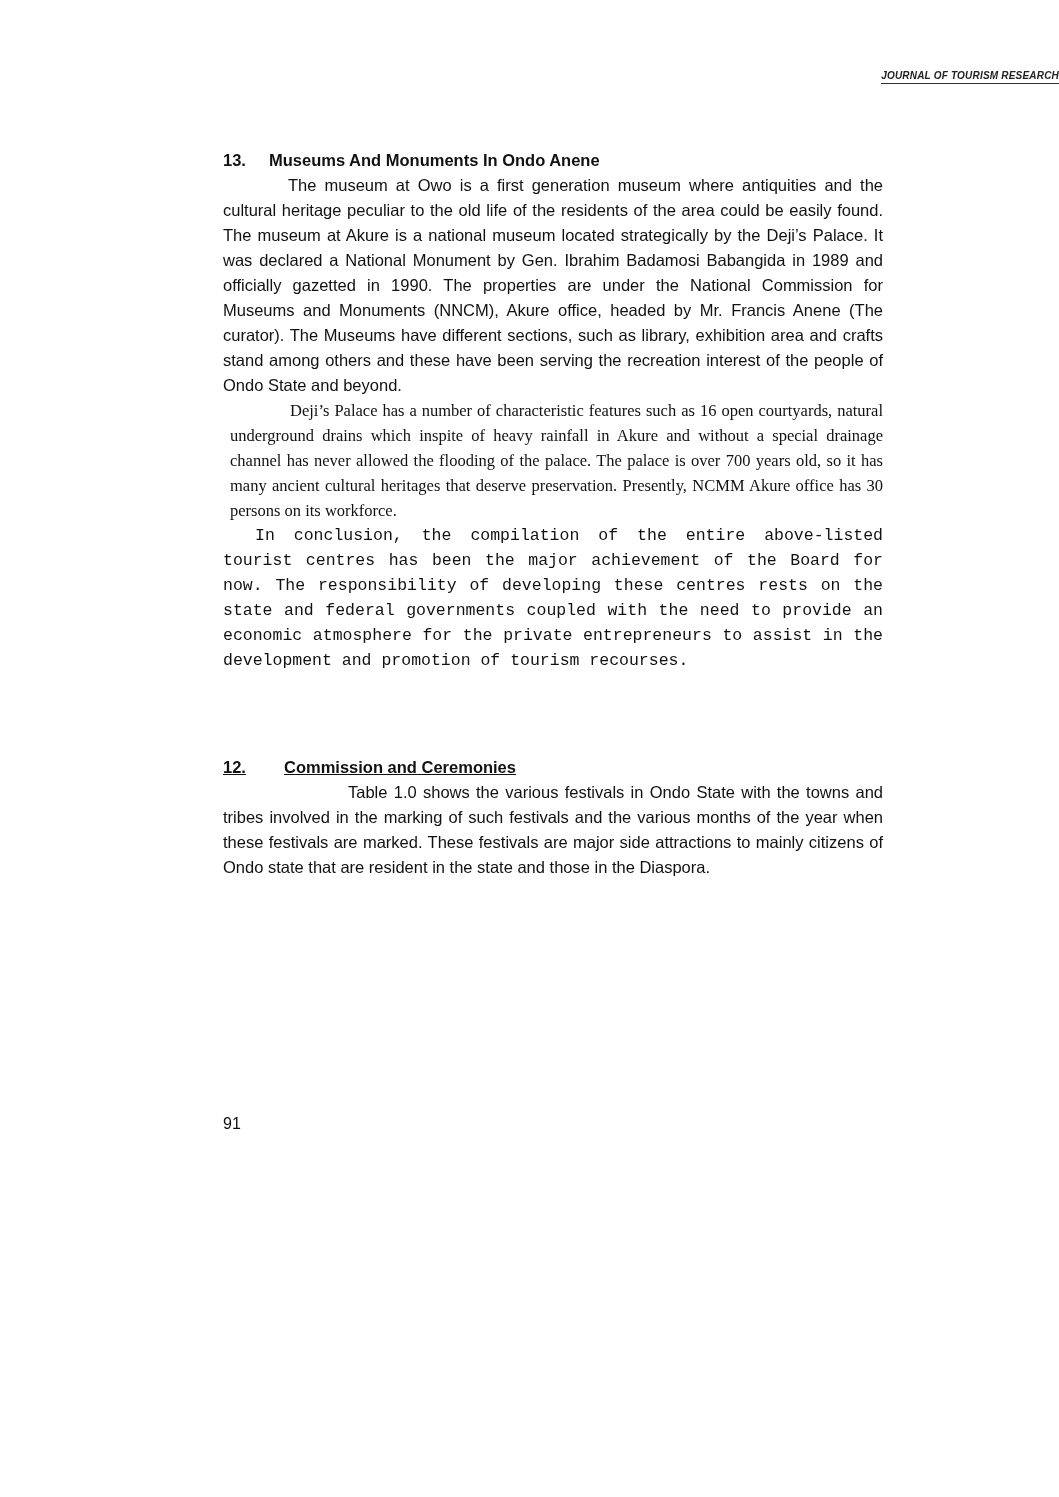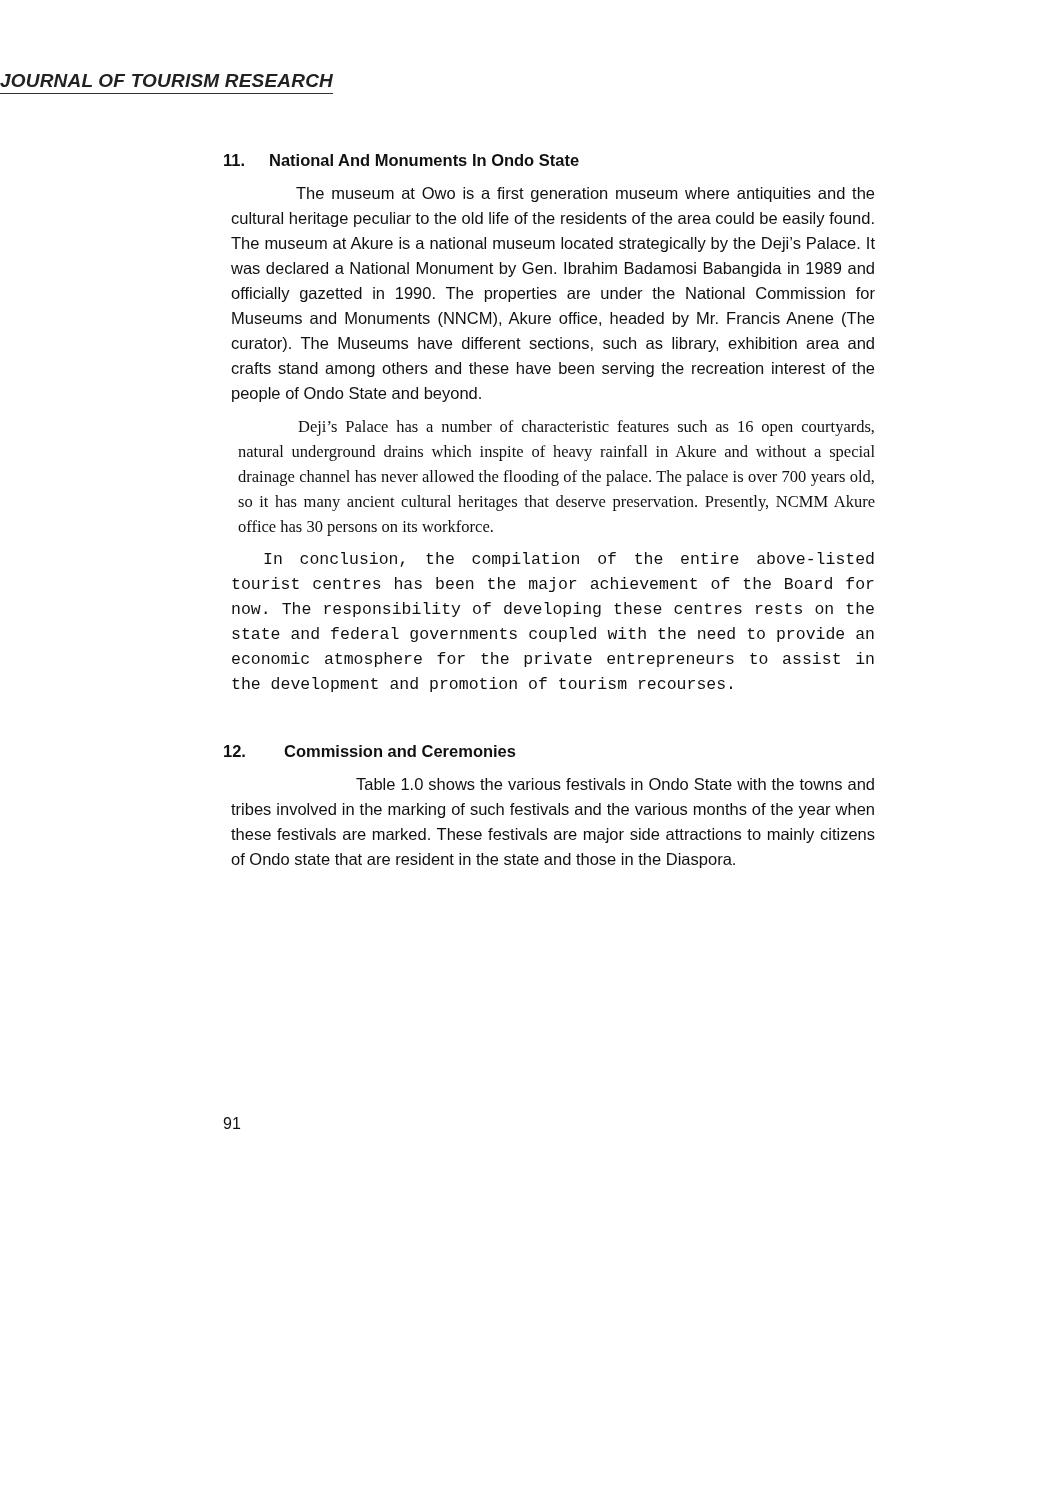--- a/index.html
+++ b/index.html
@@ -14,22 +14,22 @@
     background: #ffffff;
     font-family: "Liberation Sans", sans-serif;
     color: #111111;
     overflow: hidden;
   }
   .journal-header {
     position: absolute;
     top: 70px;
     left: 0;
     width: 100%;
-    text-align: left;
-    font-size: 19px;
+    text-align: right;
+    font-size: 10px;
     font-style: italic;
     font-weight: bold;
     letter-spacing: 0.2px;
     color: #222222;
   }
   .journal-header .underlined {
     border-bottom: 1.5px solid #333333;
     padding-bottom: 2px;
   }
   .content {
@@ -46,40 +46,41 @@
     font-size: 16.5px;
     margin: 0;
   }
   .section-number {
     flex: 0 0 auto;
   }
   .section-heading.first .section-number { width: 46px; }
   .section-heading.second .section-number { width: 61px; }
   p.body-para {
     text-align: justify;
-    margin: 8px;
+    margin: 0;
   }
   .para-1 {
     margin-top: 8px;
     text-indent: 65px;
   }
   .para-2 {
     margin-top: 25px;
     text-indent: 60px;
     padding-left: 7px;
     padding-right: -2px;
     font-family: Liberation Serif, serif;
   }
   .para-3 {
     margin-top: 33px;
     text-indent: 32px;
     font-family: Liberation Mono, monospace;
   }
   .section-12 {
-    margin-top: 42px;
+    margin-top: 82px;
+    text-decoration: underline;
   }
   .para-4 {
     margin-top: 21px;
     text-indent: 125px;
   }
   .page-number {
     position: absolute;
     left: 223px;
     top: 1115px;
     font-size: 16px;
@@ -91,22 +92,22 @@
 
 <div class="page">
 
   <div class="journal-header">
     <span class="underlined">JOURNAL OF TOURISM  RESEARCH</span>
   </div>
 
   <div class="content">
 
     <div class="section-heading first">
-      <span class="section-number">11.</span>
-      <span class="section-title">National And Monuments In Ondo State</span>
+      <span class="section-number">13.</span>
+      <span class="section-title">Museums And Monuments In Ondo Anene</span>
     </div>
 
     <p class="body-para para-1">The museum at Owo is a first generation museum where antiquities and the cultural heritage peculiar to the old life of the residents of the area could be easily found.  The museum at Akure is a national museum located strategically by the Deji’s Palace. It was declared a National Monument by Gen. Ibrahim Badamosi Babangida in 1989 and officially gazetted in 1990.  The properties are under the National Commission for Museums and Monuments (NNCM), Akure office, headed by Mr. Francis Anene (The curator).  The Museums have different sections, such as library, exhibition area and crafts stand among others and these have been serving the recreation interest of the people of Ondo State and beyond.</p>
 
     <p class="body-para para-2">Deji’s Palace has a number of characteristic features such as 16 open courtyards, natural underground drains which inspite of heavy rainfall in Akure and without a special drainage channel has never allowed the flooding of the palace. The palace is over 700 years old, so it has many ancient cultural heritages that deserve preservation.  Presently, NCMM Akure office has 30 persons on its workforce.</p>
 
     <p class="body-para para-3">In conclusion, the compilation of the entire above-listed tourist centres has been the major achievement of the Board for now.  The responsibility of developing these centres rests on the state and federal governments coupled with the need to provide an economic atmosphere for the private entrepreneurs to assist in the development and promotion of tourism recourses.</p>
 
     <div class="section-heading second section-12">
       <span class="section-number">12.</span>

